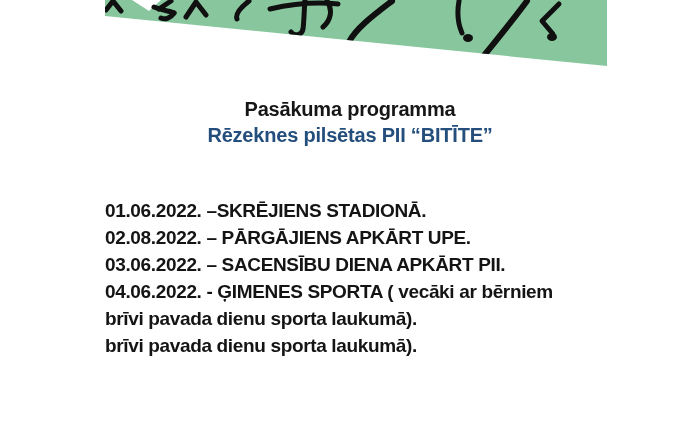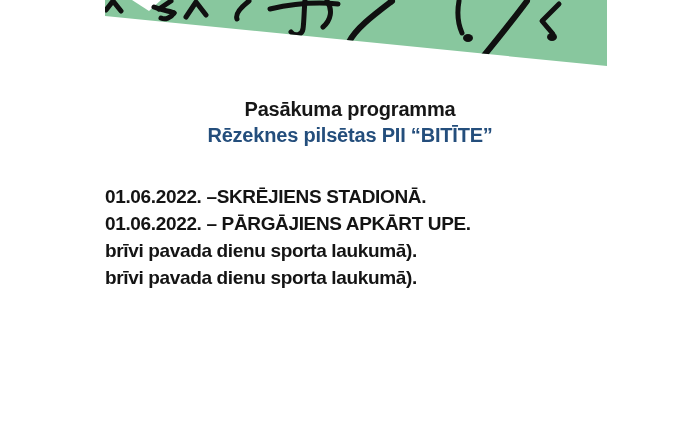--- a/index.html
+++ b/index.html
@@ -32,21 +32,21 @@
     font-size: 20px;
     font-weight: bold;
     line-height: 26px;
     letter-spacing: -0.2px;
     white-space: nowrap;
   }
   .heading .h-black { color: #161616; }
   .heading .h-blue  { color: #244E7C; }
   .schedule {
     position: absolute;
-    top: 183px;
+    top: 197px;
     left: 105px;
     width: 500px;
     font-size: 19px;
     font-weight: bold;
     line-height: 27px;
     letter-spacing: -0.35px;
     color: #141414;
     white-space: nowrap;
   }
 </style>
@@ -95,18 +95,20 @@
     </g>
   </svg>
 
   <div class="heading">
     <div class="h-black">Pasākuma programma</div>
     <div class="h-blue">Rēzeknes pilsētas PII “BITĪTE”</div>
   </div>
 
   <div class="schedule">
     <div>01.06.2022. –SKRĒJIENS STADIONĀ.</div>
-    <div>01.06.2022. – PĀRGĀJIENS APKĀRT UPE.</div>
+    <div>02.08.2022. – PĀRGĀJIENS APKĀRT UPE.</div>
+    <div>03.06.2022. – SACENSĪBU DIENA APKĀRT PII.</div>
+    <div>04.06.2022. - ĢIMENES SPORTA ( vecāki ar bērniem</div>
     <div>brīvi pavada dienu sporta laukumā).</div>
     <div>brīvi pavada dienu sporta laukumā).</div>
   </div>
 
 </div>
 
 </body></html>

